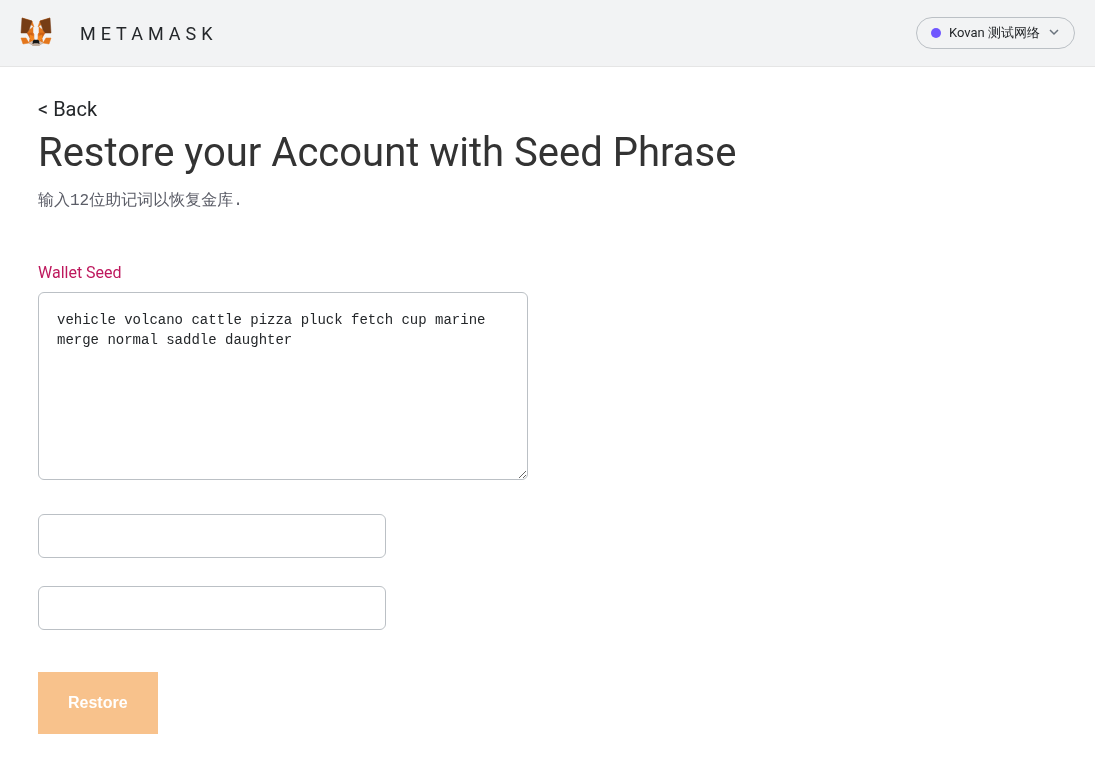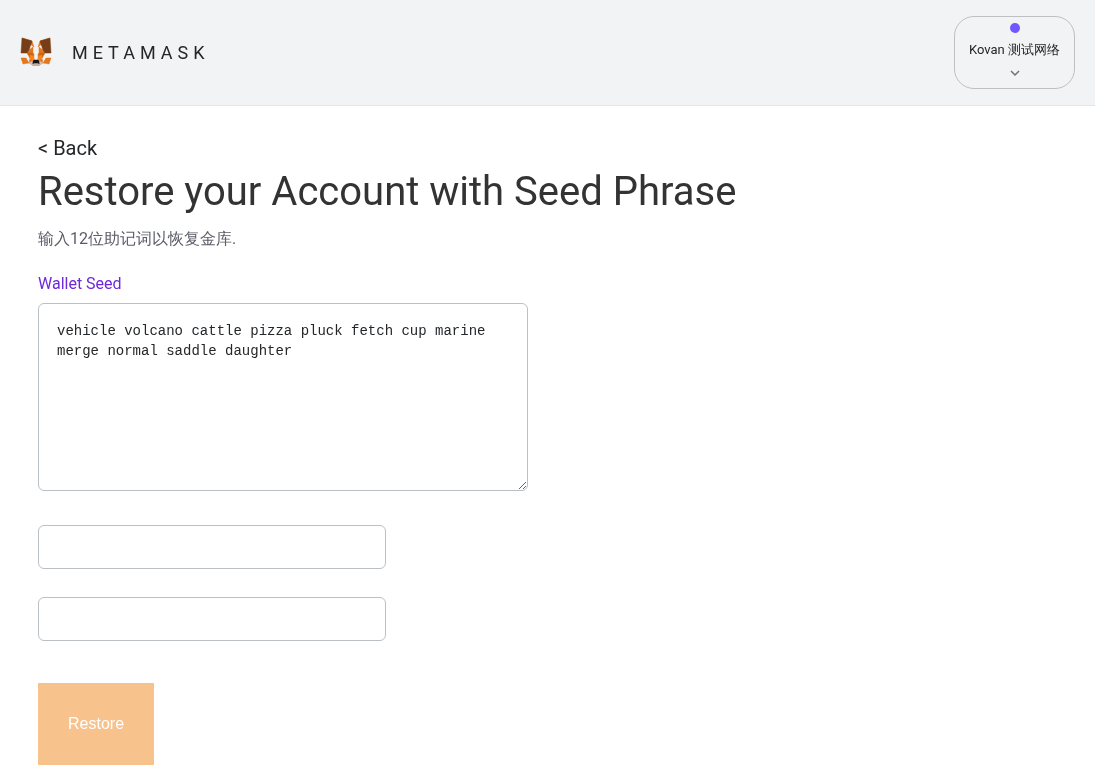--- a/index.html
+++ b/index.html
@@ -16,40 +16,39 @@
       background: #f2f3f4;
       padding: 16px 20px;
       display: flex;
       justify-content: space-between;
       align-items: center;
       border-bottom: 1px solid #e5e5e5;
     }
     .logo-wrap {
       display: flex;
       align-items: center;
-      gap: 20px;
+      gap: 28px;
     }
     .logo-text {
       font-size: 18px;
       letter-spacing: 5px;
       font-weight: 400;
       color: #24272a;
     }
     .network-selector {
       display: flex;
       align-items: center;
       gap: 8px;
       border: 1px solid #bbc0c5;
       border-radius: 20px;
       padding: 6px 14px;
       cursor: pointer;
       background: #f2f3f4;
       font-size: 13px;
       color: #24272a;
-      flex-direction: column;
     }
     .network-dot {
       width: 10px;
       height: 10px;
       border-radius: 50%;
       background: #7057ff;
     }
     .chevron {
       color: #6a737d;
     }
@@ -66,25 +65,26 @@
     .page-title {
       font-size: 40px;
       font-weight: 400;
       color: #333;
       margin-bottom: 14px;
       margin-top: 8px;
     }
     .subtitle {
       font-size: 16px;
       color: #5b5d67;
-      margin-bottom: 24px;
+      margin-bottom: 52px;
+      font-family: Liberation Mono, monospace;
     }
     .field-label {
       font-size: 16px;
-      color: #6d28d9;
+      color: #be185d;
       margin-bottom: 10px;
       display: block;
     }
     .seed-textarea {
       width: 490px;
       height: 188px;
       border: 1px solid #bbc0c5;
       border-radius: 6px;
       padding: 18px;
       font-family: "Courier New", Courier, monospace;
@@ -101,23 +101,23 @@
       border-radius: 6px;
       padding: 10px 14px;
       font-size: 15px;
       margin-bottom: 28px;
       display: block;
     }
     .restore-btn {
       background: #f8c28c;
       color: #fff;
       border: none;
-      padding: 32px 30px;
+      padding: 22px 30px;
       font-size: 16px;
-      font-weight: 400;
+      font-weight: 700;
       cursor: pointer;
       margin-top: 14px;
     }
   </style>
 </head>
 <body>
 
 <div class="header">
   <div class="logo-wrap">
     <span>

